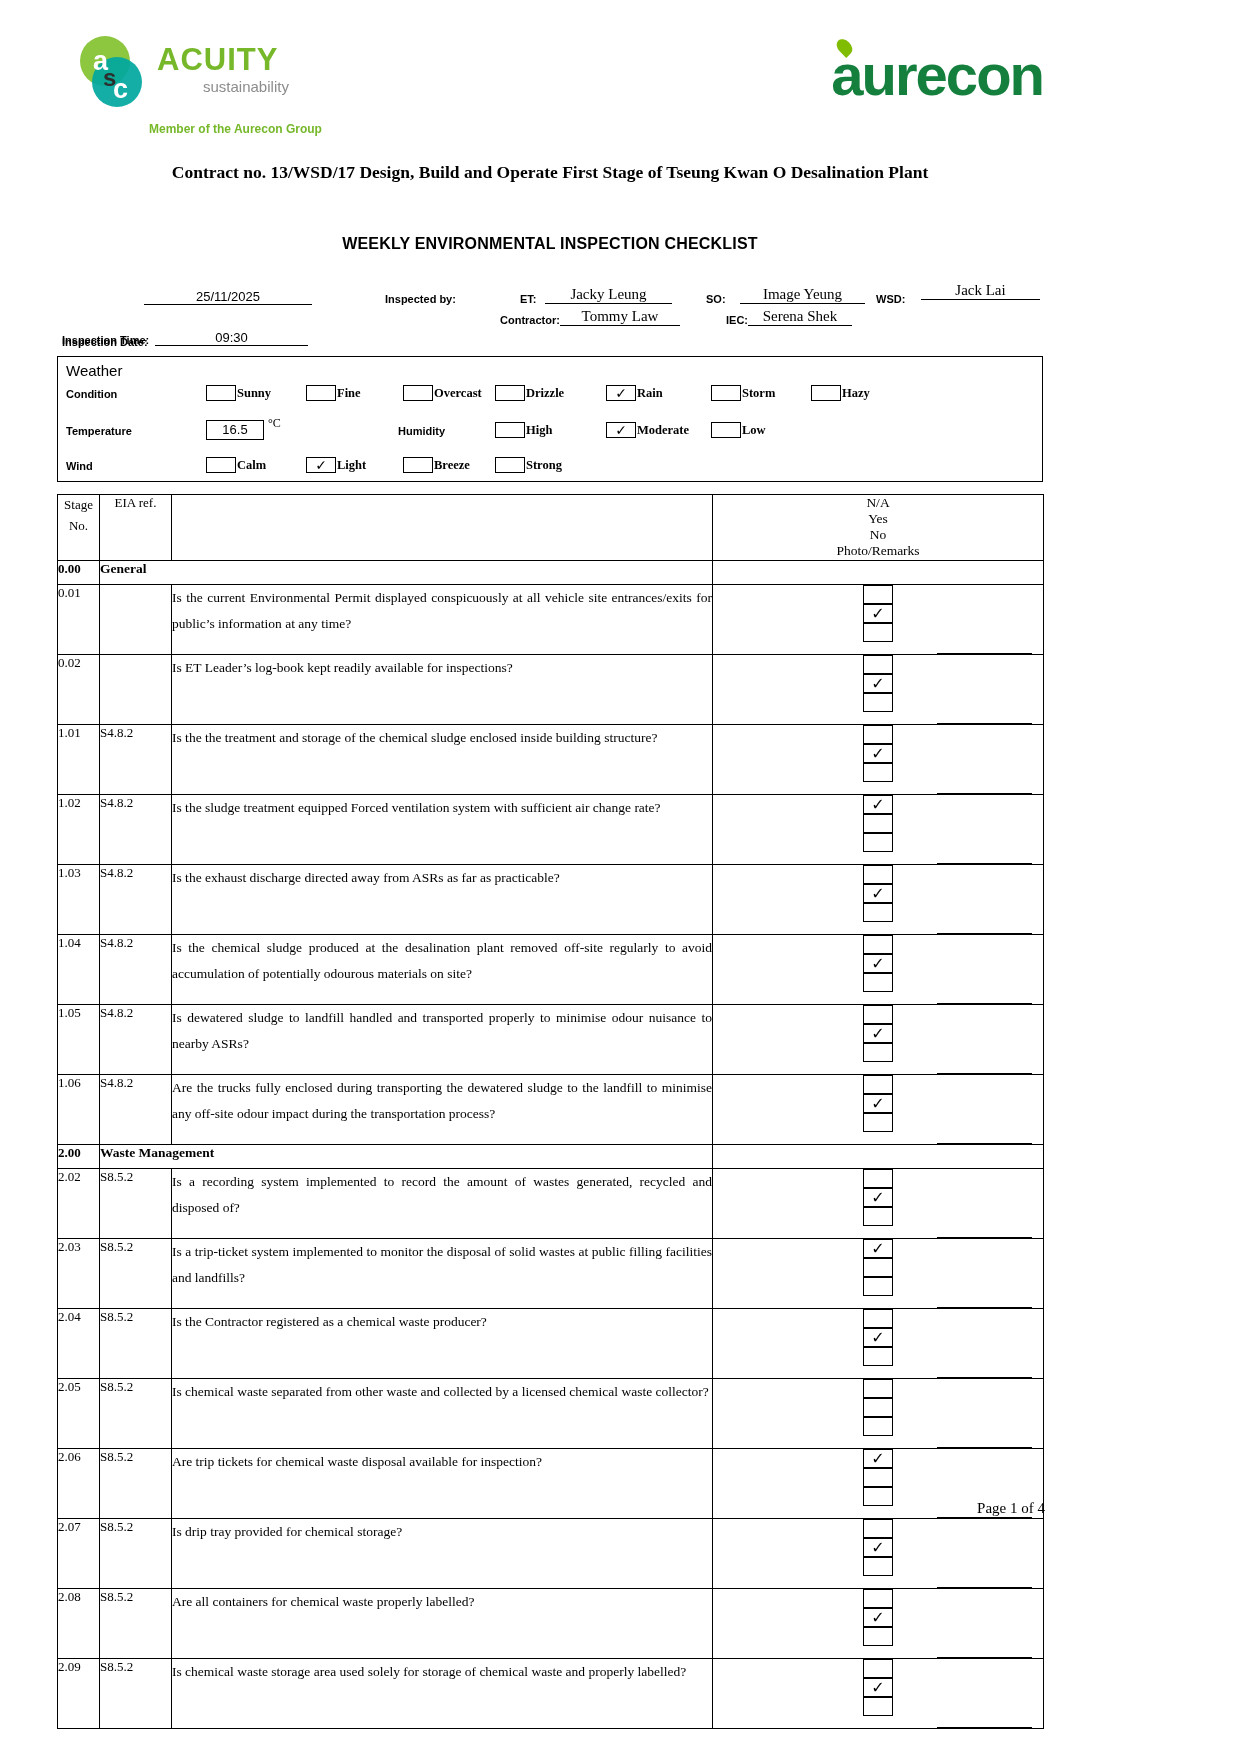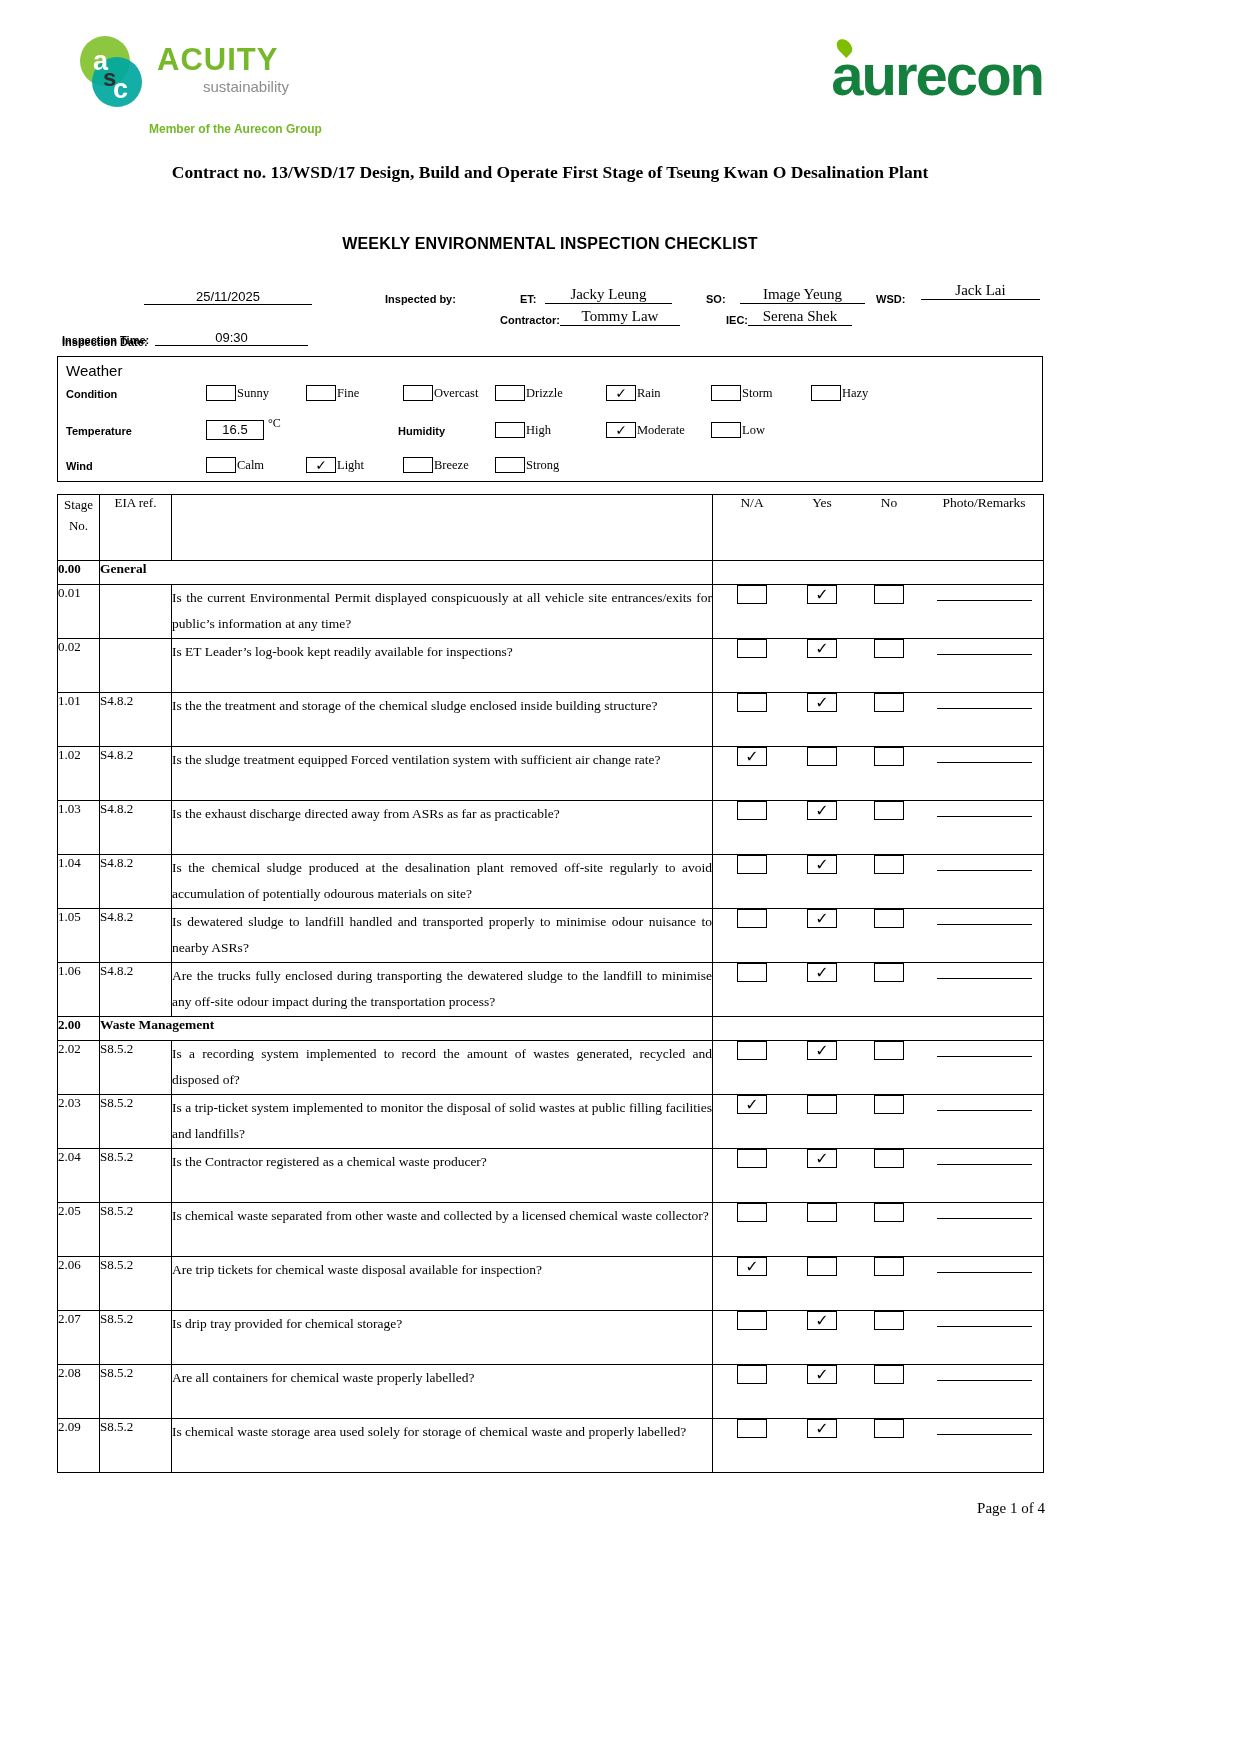--- a/index.html
+++ b/index.html
@@ -32,40 +32,40 @@
   .v-serif { font-family:"Liberation Serif", serif; font-size:15px; }
 
   
   .weather { position:relative; border:1px solid #000; height:126px; margin-top:5px; }
   .wtitle { position:absolute; left:8px; top:5px; font-family:"Liberation Sans", sans-serif; font-weight:normal; font-size:15px; }
   .wrow { position:absolute; left:0; width:100%; height:22px; }
   .wlab { position:absolute; left:8px; top:3px; font-family:"Liberation Sans", sans-serif; font-weight:bold; font-size:11px; }
   .wlab2 { position:absolute; top:3px; font-family:"Liberation Sans", sans-serif; font-weight:bold; font-size:11px; }
   .wopt { position:absolute; top:0; display:flex; align-items:center; }
   .wcb { width:30px; height:16px; border:1.5px solid #000; display:inline-flex; align-items:center; justify-content:center; font-family:"DejaVu Sans", sans-serif; font-size:14px; line-height:1; background:#fff; }
-  .wlbl { font-size:12.5px; margin-left:1px; }
+  .wlbl { font-size:12.5px; margin-left:1px;font-weight:bold; }
   .tempbox { position:absolute; left:148px; top:-2px; width:58px; height:20px; border:1.5px solid #000; text-align:center; font-family:"Liberation Sans", sans-serif; font-size:13px; line-height:18px; }
   .degc { position:absolute; left:210px; top:-6px; font-size:12px; }
 
   
   table.check { border-collapse:collapse; table-layout:fixed; width:986px; margin-top:12px; border:1.5px solid #000; }
   table.check th, table.check td { border:1px solid #000; padding:0; vertical-align:top; }
   col.ci { width:42px; } col.ce { width:72px; } col.cq { width:541px; } col.ca { width:331px; }
   .hrow th { height:66px; font-weight:normal; font-size:13px; vertical-align:middle; text-align:center; }
   .hrow .hstack div { line-height:1.6; }
   .cq-cell { text-align:justify; font-size:13.5px; line-height:26px; padding:3px 6px 3px 5px; }
   .ci-cell { font-size:13px; padding:3px 2px 0 3px; }
   .ce-cell { font-size:13px; padding:3px 2px 0 4px; }
   .qrow { height:54px; }
   .srow { height:24px; }
   .srow td { vertical-align:middle; }
   .sec-no { font-weight:bold; font-size:13px; padding-left:2px; }
   .sec-title { font-weight:bold; font-size:13.5px; padding-left:4px; }
   td.ca-cell { vertical-align:middle; }
-  .arow { display:flex; align-items:center; width:100%; }
+  .arow { display:flex; align-items:center; width:100%;flex-direction:column; }
   .slot { display:flex; justify-content:center; align-items:center; }
   .s1 { width:78px; } .s2 { width:62px; } .s3 { width:72px; } .s4 { flex:1; }
   .arow.head { font-size:13.5px; }
   .cb { width:30px; height:19px; border:1.6px solid #000; display:flex; align-items:center; justify-content:center; font-family:"DejaVu Sans", sans-serif; font-size:16px; line-height:1; background:#fff; }
   .rline { margin-left:auto; margin-right:11px; width:95px; height:12px; border-bottom:1.4px solid #000; }
 
   .page-footer { position:absolute; right:195px; top:1500px; font-size:15px; }
 </style>
 </head>
 <body>

